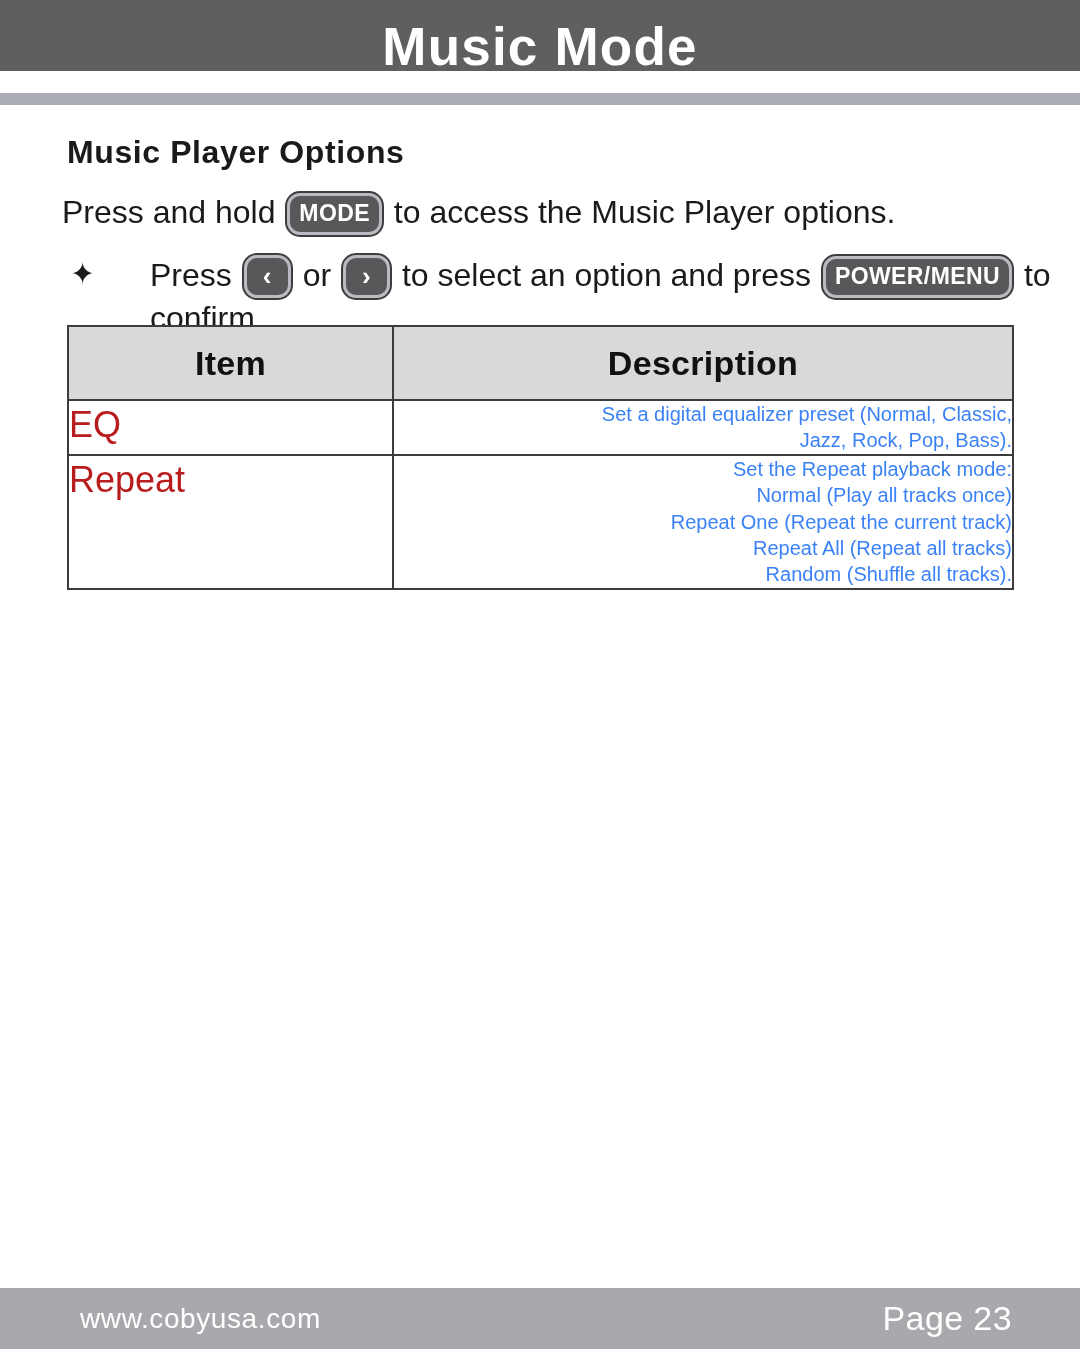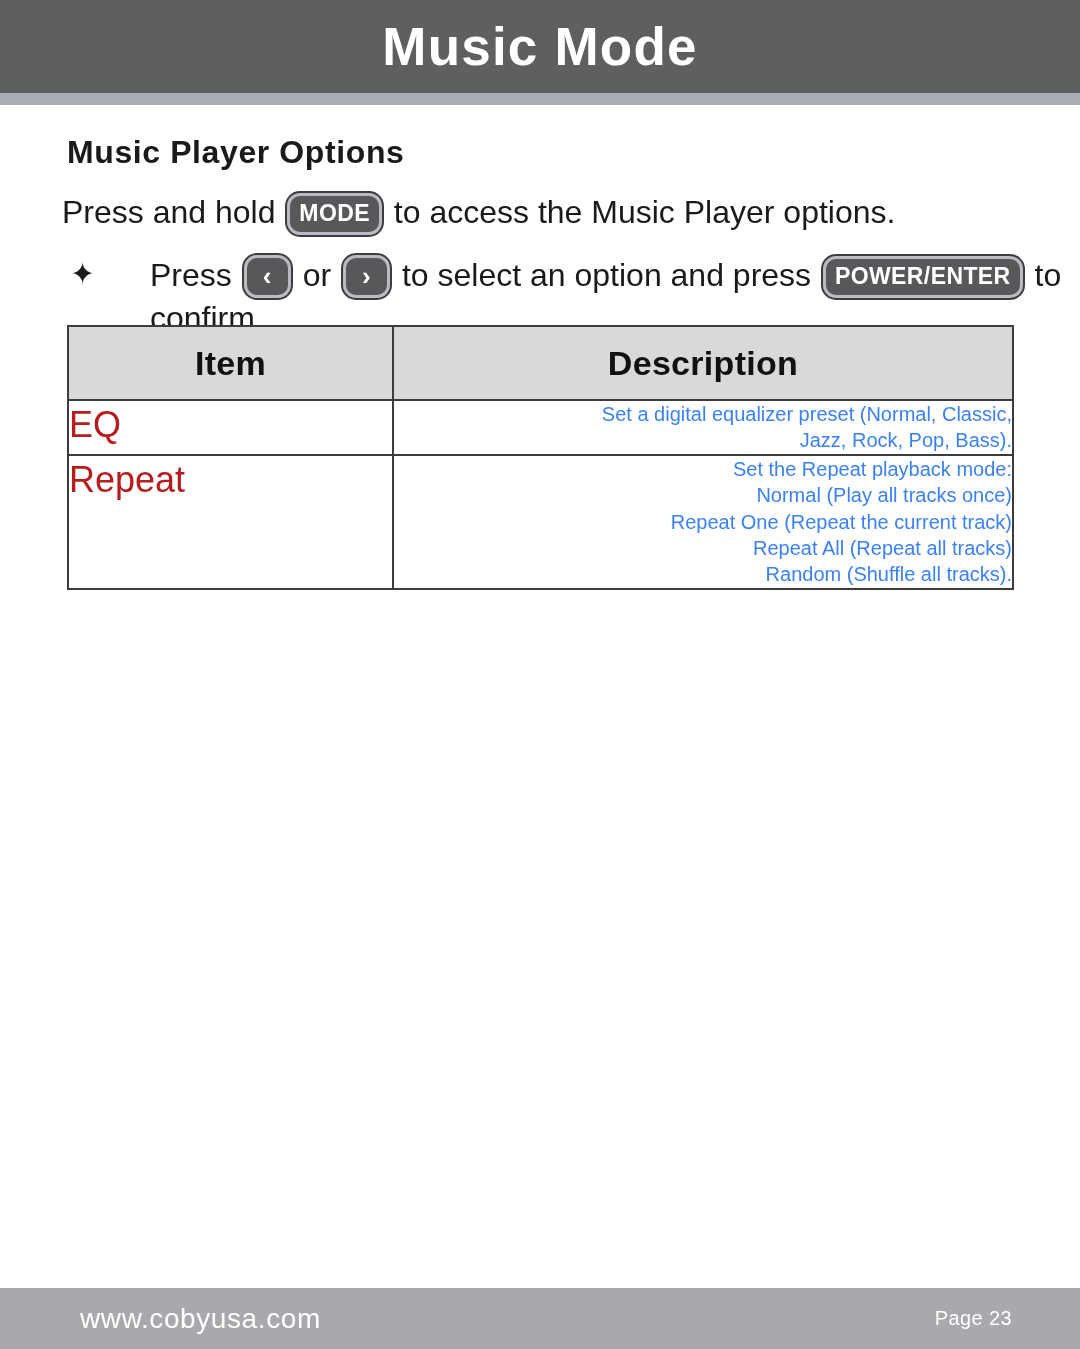--- a/index.html
+++ b/index.html
@@ -16,21 +16,21 @@
     overflow: hidden;
     position: relative;
   }
 
   
   .page-header {
     position: absolute;
     left: 0;
     top: 0;
     width: 1080px;
-    height: 93px;
+    height: 71px;
     background: #5d5f61;
   }
   .page-header-title {
     position: absolute;
     left: 0;
     top: 0;
     width: 1080px;
     height: 93px;
     line-height: 93px;
     text-align: center;
@@ -183,21 +183,21 @@
     font-size: 28px;
     letter-spacing: 0.6px;
   }
   .footer-page {
     position: absolute;
     right: 68px;
     top: 0;
     height: 61px;
     line-height: 61px;
     color: #ffffff;
-    font-size: 20px;
+    font-size: 34px;
     letter-spacing: 0.4px;
   }
 </style>
 </head>
 <body>
 
 <div class="page-header">
   <div class="page-header-title">Music Mode</div>
 </div>
 <div class="header-underbar"></div>
@@ -214,21 +214,21 @@
 
   <ul class="bullet-list">
 
     <li class="bullet-item">
       <span class="bullet-glyph">✦</span>
       <span>Press</span>
       <span class="key key-arrow">‹</span>
       <span>or</span>
       <span class="key key-arrow">›</span>
       <span>to select an option and press</span>
-      <span class="key">POWER/ENTER</span>
+      <span class="key">POWER/MENU</span>
       <span>to confirm.</span>
     </li>
 
     <li class="bullet-item">
       <span class="bullet-glyph">✦</span>
       <span>Press</span>
       <span class="key">MENU</span>
       <span>to cancel and return to the previous screen.</span>
     </li>
 

